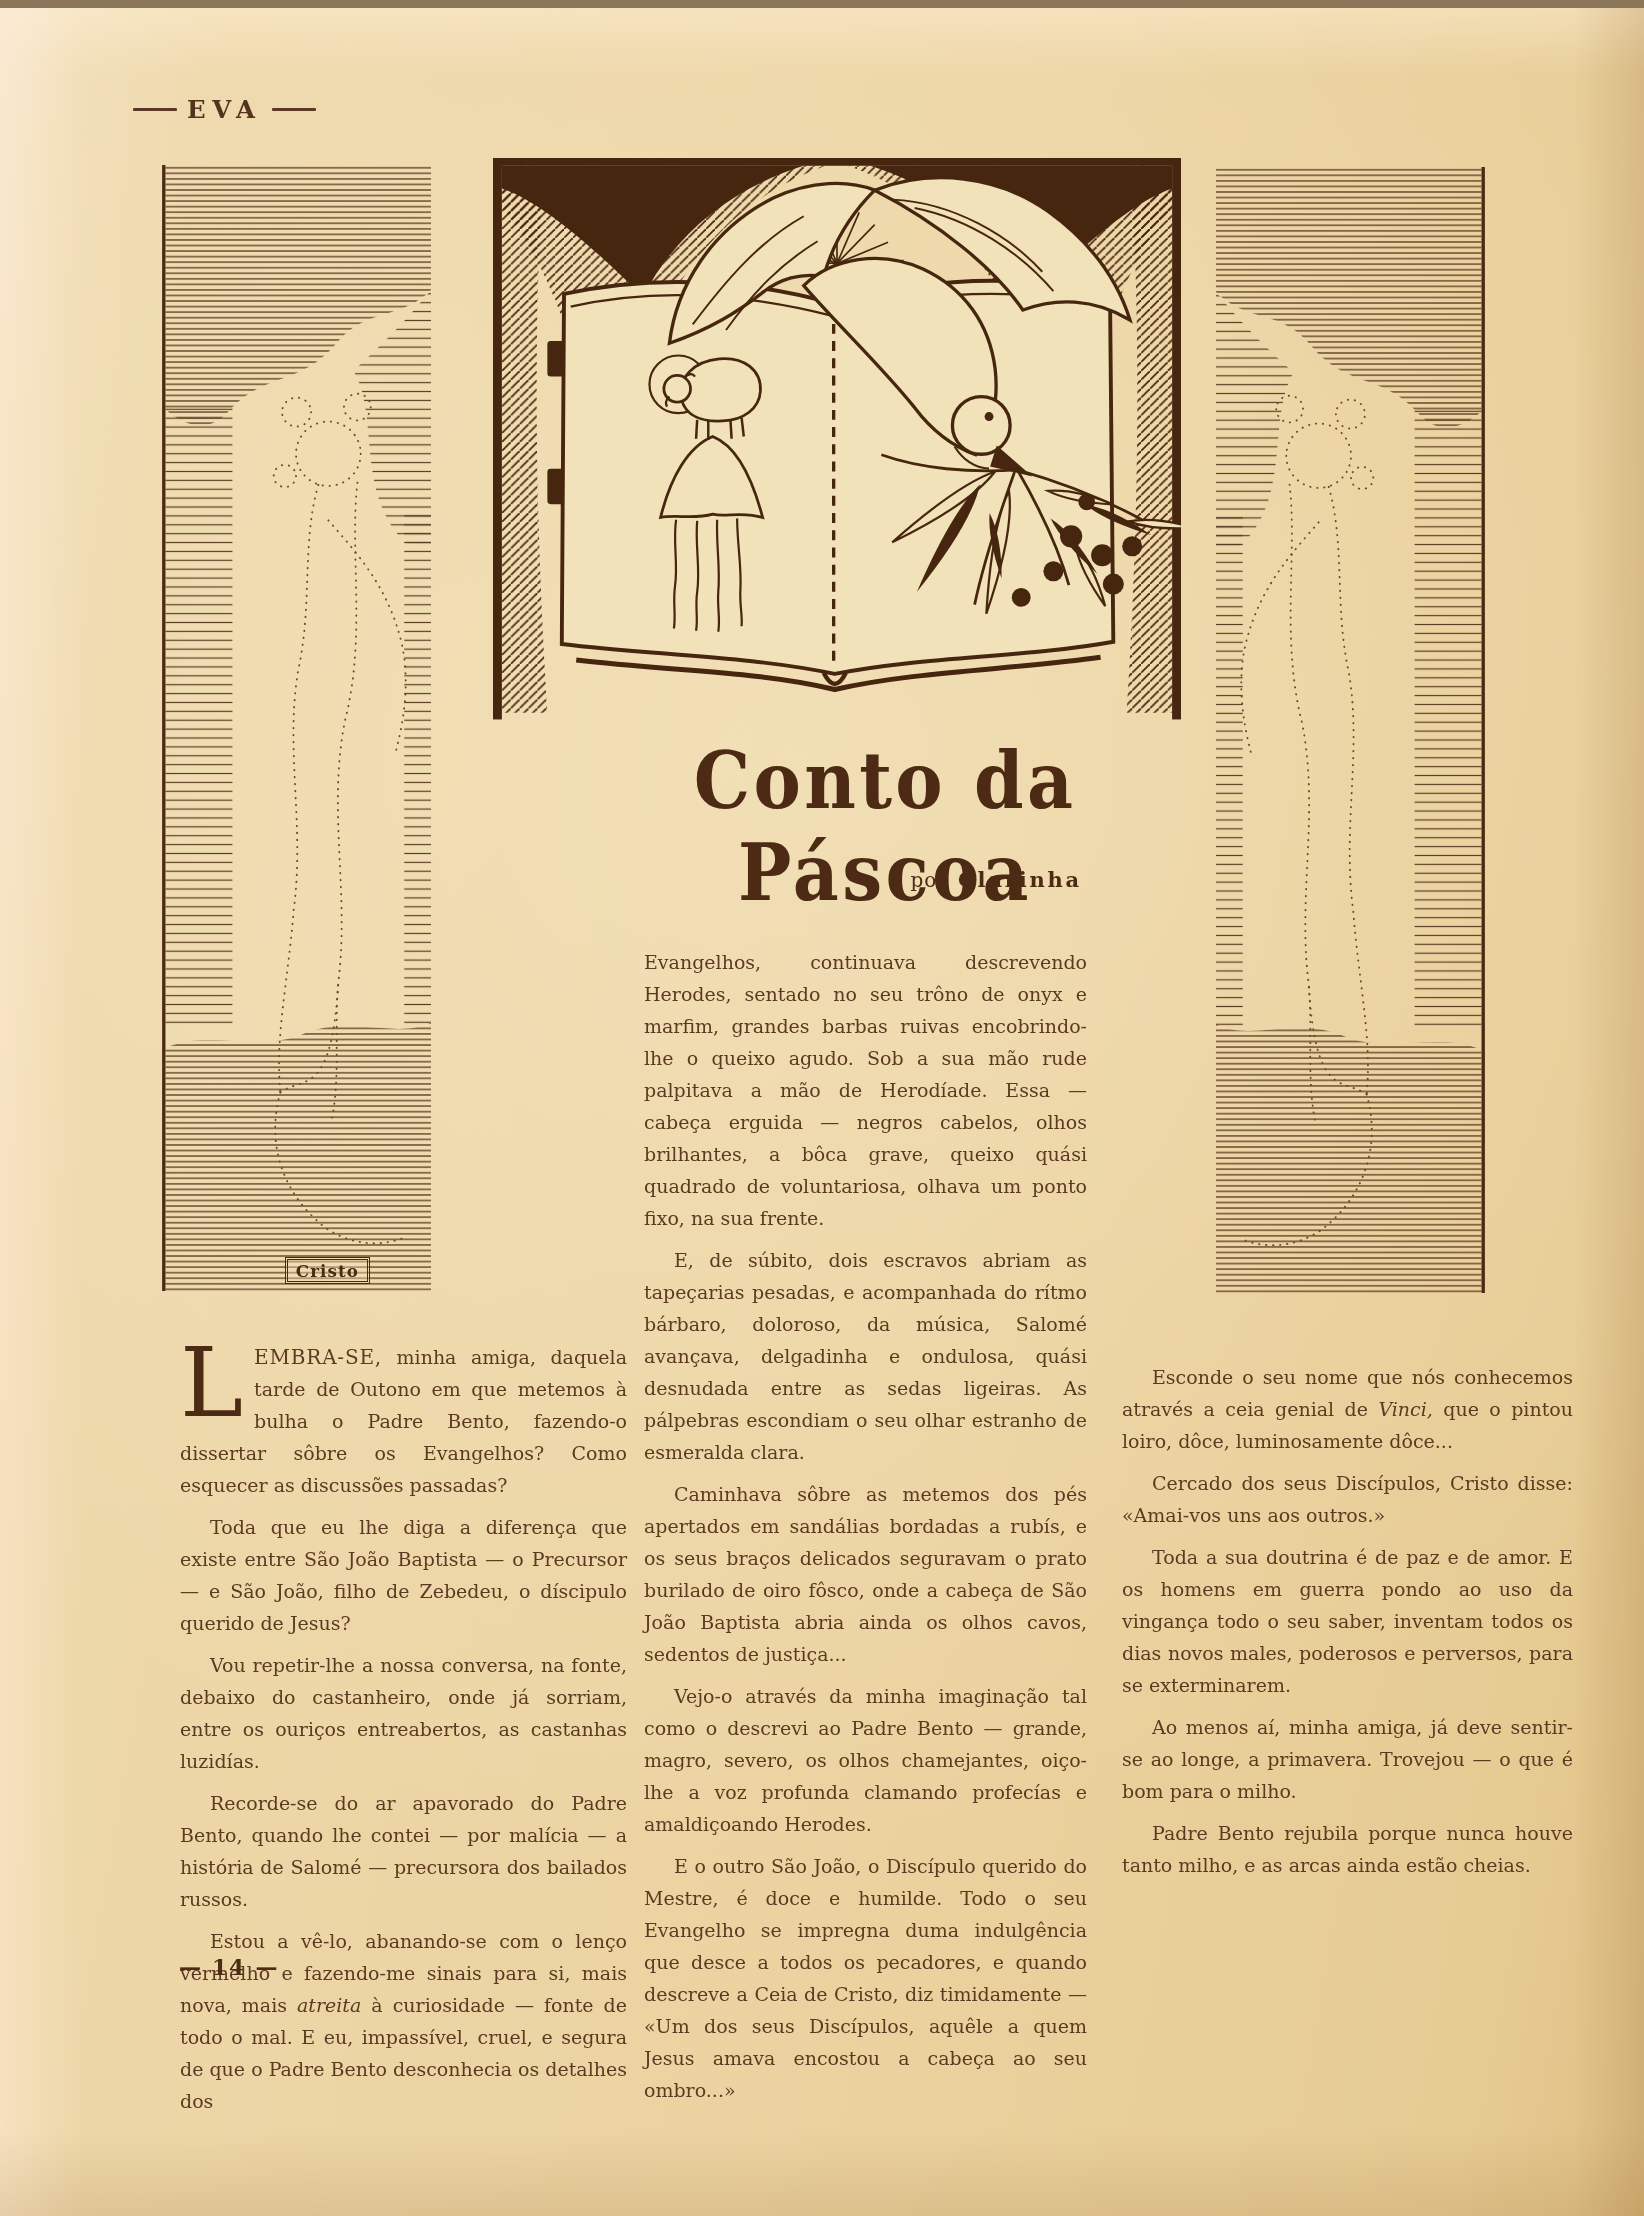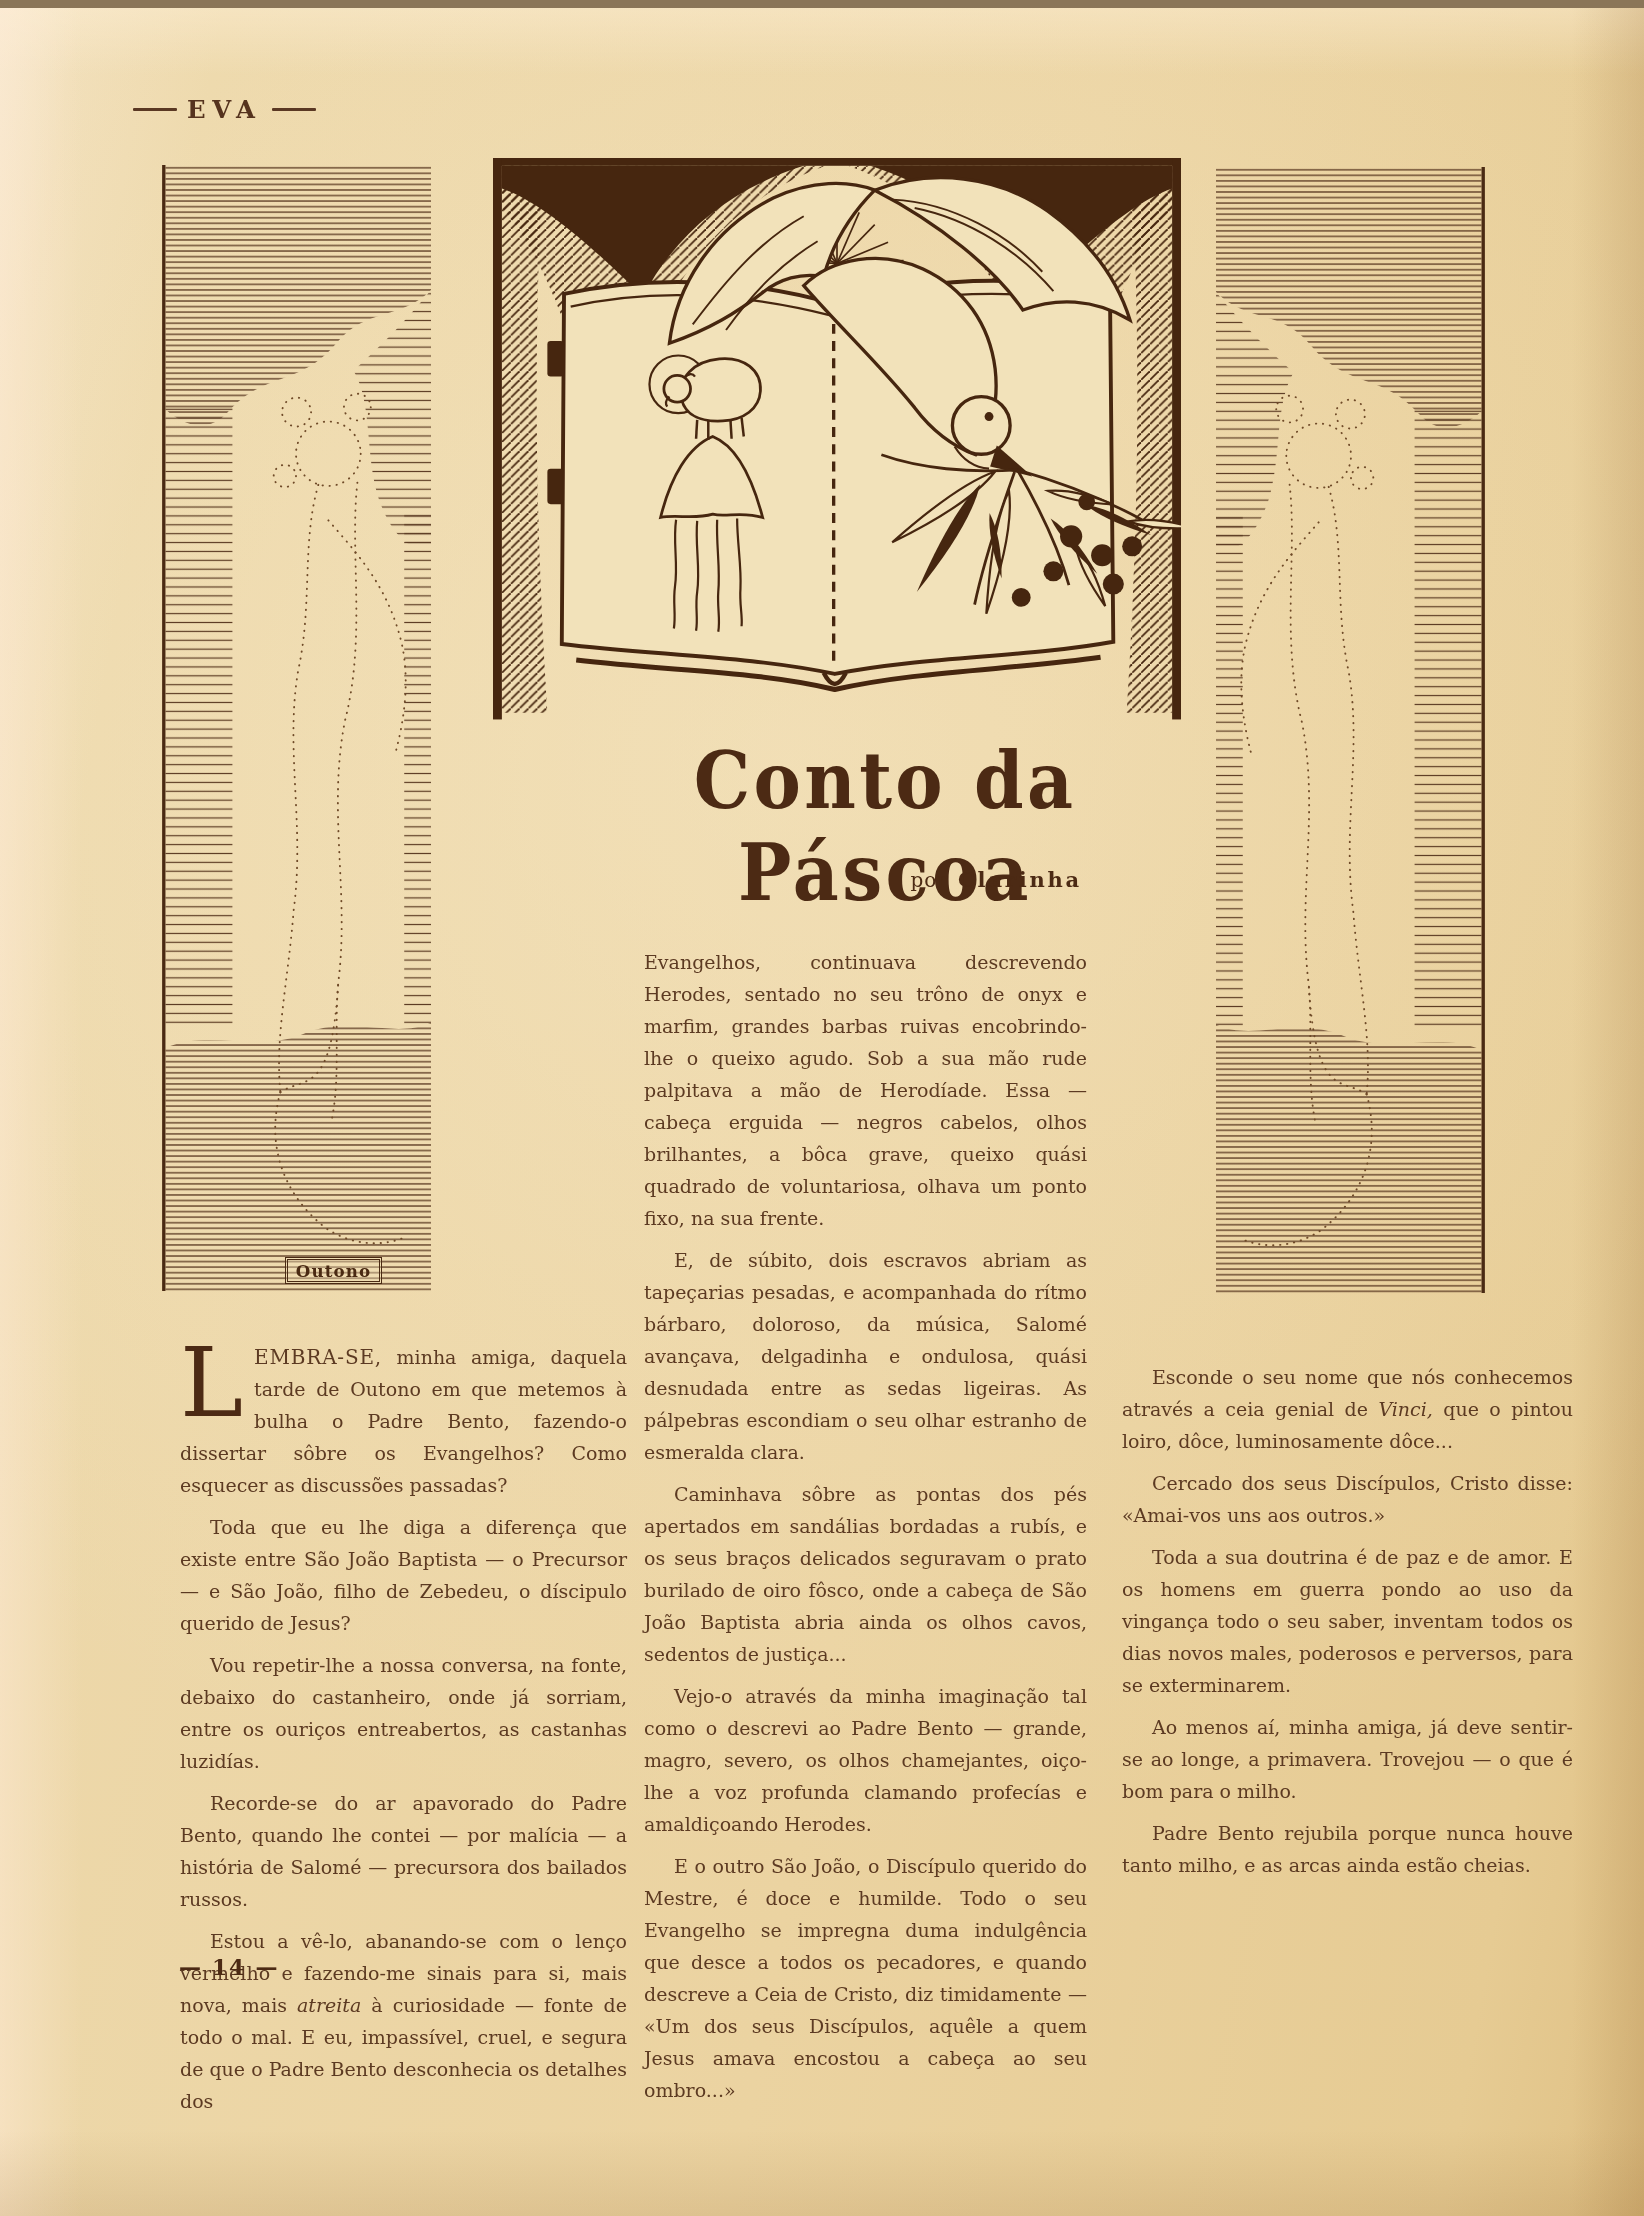--- a/index.html
+++ b/index.html
@@ -112,21 +112,21 @@
         <circle cx="243" cy="445" r="26"></circle>
         <circle cx="352" cy="436" r="24"></circle>
         <circle cx="222" cy="560" r="20"></circle>
         <path d="M282,576 C252,680 272,790 246,910 C222,1050 258,1190 238,1340 C228,1470 204,1570 214,1670"></path>
         <path d="M352,572 C338,700 368,850 330,1000 C298,1160 338,1310 318,1470 C310,1560 322,1640 306,1720"></path>
         <path d="M300,640 C352,700 408,760 432,864 C446,930 436,1000 420,1060"></path>
         <path d="M214,1670 C258,1640 306,1680 318,1470"></path>
         <path d="M214,1670 C186,1770 224,1860 296,1915 C340,1945 396,1950 440,1930"></path>
       </g>
     </svg>
-    <div class="signature">Outono</div>
+    <div class="signature">Cristo</div>
   </div>
 
   <div class="panel right">
     <svg viewBox="0 0 484 2028" preserveAspectRatio="none">
       <defs>
         <pattern id="hlR" width="12" height="10" patternUnits="userSpaceOnUse">
           <path d="M0,5 H12" stroke="#5d3c24" stroke-width="2.4"></path>
         </pattern>
         <pattern id="hsR" width="12" height="16" patternUnits="userSpaceOnUse">
           <path d="M0,8 H12" stroke="#5d3c24" stroke-width="2.2"></path>
@@ -275,21 +275,21 @@
     </p>
     <p>Toda que eu lhe diga a diferença que existe entre São João Baptista — o Precursor — e São João, filho de Zebedeu, o díscipulo querido de Jesus?</p>
     <p>Vou repetir-lhe a nossa conversa, na fonte, debaixo do castanheiro, onde já sorriam, entre os ouriços entreabertos, as castanhas luzidías.</p>
     <p>Recorde-se do ar apavorado do Padre Bento, quando lhe contei — por malícia — a história de Salomé — precursora dos bailados russos.</p>
     <p><span>Estou a vê-lo, abanando-se com o lenço vermelho e fazendo-me sinais para si, mais nova, mais </span><em>atreita</em><span> à curiosidade — fonte de todo o mal. E eu, impassível, cruel, e segura de que o Padre Bento desconhecia os detalhes dos</span></p>
   </div>
 
   <div class="col col-middle">
     <p class="no-indent">Evangelhos, continuava descrevendo Herodes, sentado no seu trôno de onyx e marfim, grandes barbas ruivas encobrindo-lhe o queixo agudo. Sob a sua mão rude palpitava a mão de Herodíade. Essa — cabeça erguida — negros cabelos, olhos brilhantes, a bôca grave, queixo quási quadrado de voluntariosa, olhava um ponto fixo, na sua frente.</p>
     <p>E, de súbito, dois escravos abriam as tapeçarias pesadas, e acompanhada do rítmo bárbaro, doloroso, da música, Salomé avançava, delgadinha e ondulosa, quási desnudada entre as sedas ligeiras. As pálpebras escondiam o seu olhar estranho de esmeralda clara.</p>
-    <p>Caminhava sôbre as pontas dos pés apertados em sandálias bordadas a rubís, e os seus braços delicados seguravam o prato burilado de oiro fôsco, onde a cabeça de São João Baptista abria ainda os olhos cavos, sedentos de justiça...</p>
+    <p>Caminhava sôbre as metemos dos pés apertados em sandálias bordadas a rubís, e os seus braços delicados seguravam o prato burilado de oiro fôsco, onde a cabeça de São João Baptista abria ainda os olhos cavos, sedentos de justiça...</p>
     <p>Vejo-o através da minha imaginação tal como o descrevi ao Padre Bento — grande, magro, severo, os olhos chamejantes, oiço-lhe a voz profunda clamando profecías e amaldiçoando Herodes.</p>
     <p>E o outro São João, o Discípulo querido do Mestre, é doce e humilde. Todo o seu Evangelho se impregna duma indulgência que desce a todos os pecadores, e quando descreve a Ceia de Cristo, diz timidamente — «Um dos seus Discípulos, aquêle a quem Jesus amava encostou a cabeça ao seu ombro...»</p>
   </div>
 
   <div class="col col-right">
     <p><span>Esconde o seu nome que nós conhecemos através a ceia genial de </span><em>Vinci,</em><span> que o pintou loiro, dôce, luminosamente dôce...</span></p>
     <p>Cercado dos seus Discípulos, Cristo disse: «Amai-vos uns aos outros.»</p>
     <p>Toda a sua doutrina é de paz e de amor. E os homens em guerra pondo ao uso da vingança todo o seu saber, inventam todos os dias novos males, poderosos e perversos, para se exterminarem.</p>
     <p>Ao menos aí, minha amiga, já deve sentir-se ao longe, a primavera. Trovejou — o que é bom para o milho.</p>
     <p>Padre Bento rejubila porque nunca houve tanto milho, e as arcas ainda estão cheias.</p>

